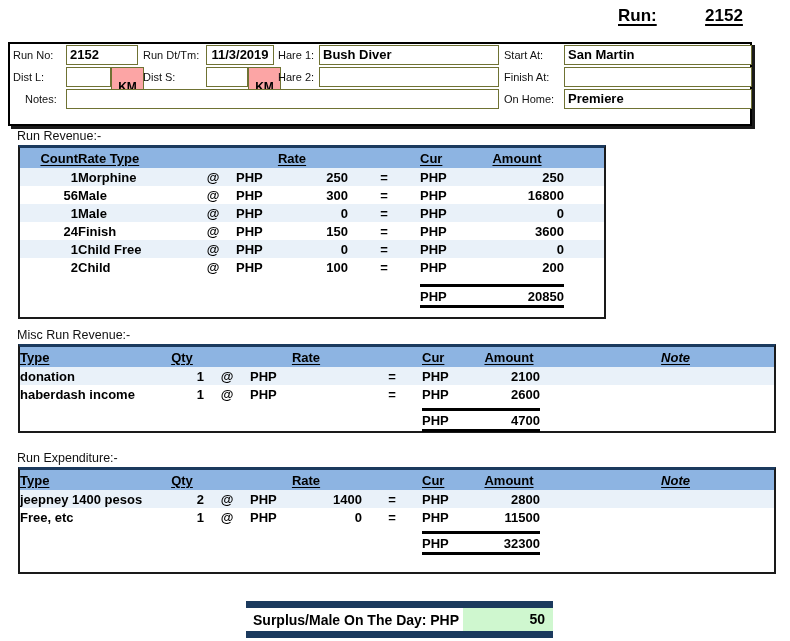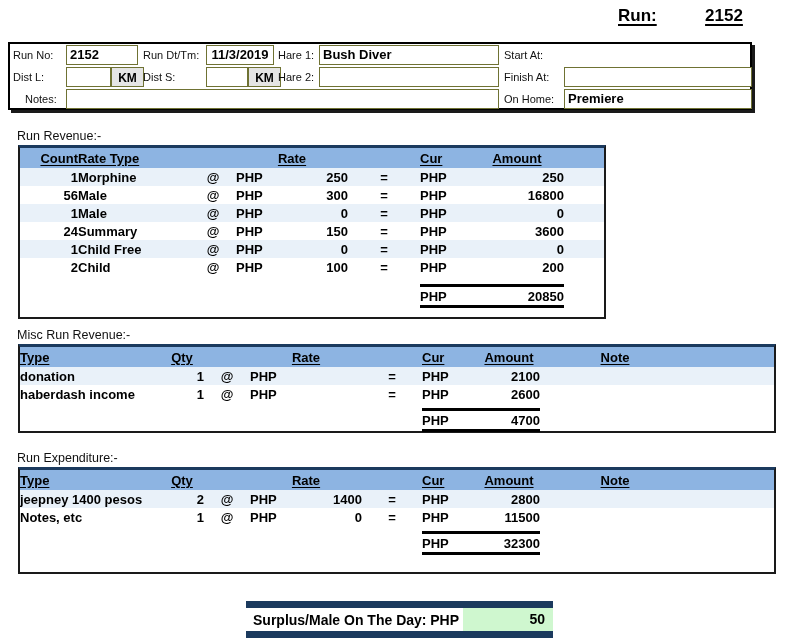--- a/index.html
+++ b/index.html
@@ -8,50 +8,50 @@
 
   
   .title{position:absolute;left:10px;top:6px;font-size:17px;font-weight:bold;
          text-decoration:underline;text-underline-offset:3px;text-decoration-thickness:2px;}
   .run-label{position:absolute;left:618px;top:6px;font-size:17px;font-weight:bold;
          text-decoration:underline;text-underline-offset:3px;text-decoration-thickness:2px;}
   .run-number{position:absolute;left:694px;top:6px;width:60px;text-align:center;font-size:17px;font-weight:bold;
          text-decoration:underline;text-underline-offset:3px;text-decoration-thickness:2px;}
 
   
-  .form-box{position:absolute;left:8px;top:42px;width:744px;height:68px;box-sizing:border-box;
+  .form-box{position:absolute;left:8px;top:42px;width:744px;height:84px;box-sizing:border-box;
             border:2px solid #000;box-shadow:3px 3px 0 #1a1a1a;background:#fff;}
   .lbl{position:absolute;font-size:11px;color:#111;white-space:nowrap;}
   .field{position:absolute;height:20px;box-sizing:border-box;border:1.5px solid #6F7233;
          background:#fff;font-size:13px;font-weight:bold;line-height:16px;padding:1px 3px;
          white-space:nowrap;overflow:hidden;}
   .field.center{text-align:center;}
   .km{position:absolute;height:20px;box-sizing:border-box;border:1.5px solid #6F7233;
-      background:#e5e5e5;font-size:12px;font-weight:bold;text-align:center;line-height:16px;padding:2px 0;}
+      background:#fca5a5;font-size:12px;font-weight:bold;text-align:center;line-height:16px;padding:11px 0;}
 
   
   .section-label{position:absolute;font-size:12.5px;color:#111;}
 
   
   .twrap{position:absolute;box-sizing:border-box;background:#fff;
          border:2px solid #1a1a1a;border-top:3px solid #1B3A5E;}
   table.dt{border-collapse:collapse;table-layout:fixed;width:100%;
            font-size:13px;font-weight:bold;color:#000;}
   table.dt th{background:#8DB4E2;height:20px;padding:0;font-size:13px;
               text-decoration:underline;text-underline-offset:2px;white-space:nowrap;}
   table.dt td{height:18px;padding:0;white-space:nowrap;overflow:hidden;}
   tr.stripe td{background:#E9F1F9;}
   .l{text-align:left;} .r{text-align:right;} .c{text-align:center;}
   .cnt{padding-right:6px;} .rt{padding-left:14px;} .php{padding-left:8px;}
   .rv{padding-right:6px;} .amt{padding-right:8px;}
   .type{padding-left:5px;} .qty{padding-right:12px;} .note{padding-left:28px;}
   th.h-type{text-align:left;padding-left:30px;}
   th.h-rt{text-align:left;padding-left:14px;}
   th.h-cur{text-align:left;padding-left:8px;}
-  th.h-note{text-align:center;padding-left:28px;}
+  th.h-note{text-align:right;padding-left:28px;font-style:italic;}
   th.h-cnt{text-align:right;padding-right:6px;}
   tr.sp8 td{height:8px;} tr.sp5 td{height:5px;}
   tr.padrow td{height:11px;}
   td.total{border-top:3px solid #000;border-bottom:3px solid #000;height:21px;}
 
   
   .surplus{position:absolute;left:246px;top:601px;width:307px;height:37px;box-sizing:border-box;
            border-top:7px solid #1B3A5E;border-bottom:7px solid #1B3A5E;background:#fff;
            display:flex;align-items:center;}
   .slabel{font-weight:bold;font-size:14px;padding-left:7px;white-space:nowrap;}
@@ -68,20 +68,21 @@
   <div class="run-number">2152</div>
 
   <div class="form-box">
     <span class="lbl" style="left:3px;top:5px">Run No:</span>
     <div class="field" style="left:56px;top:1px;width:72px">2152</div>
     <span class="lbl" style="left:133px;top:5px">Run Dt/Tm:</span>
     <div class="field center" style="left:196px;top:1px;width:68px">11/3/2019</div>
     <span class="lbl" style="left:268px;top:5px">Hare 1:</span>
     <div class="field" style="left:309px;top:1px;width:180px">Bush Diver</div>
     <span class="lbl" style="left:494px;top:5px">Start At:</span>
+    <div class="field" style="left:554px;top:1px;width:188px">San Martin</div>
 
     <span class="lbl" style="left:3px;top:27px">Dist L:</span>
     <div class="field" style="left:56px;top:23px;width:45px"></div>
     <div class="km" style="left:101px;top:23px;width:33px">KM</div>
     <span class="lbl" style="left:133px;top:27px">Dist S:</span>
     <div class="field" style="left:196px;top:23px;width:42px"></div>
     <div class="km" style="left:238px;top:23px;width:33px">KM</div>
     <span class="lbl" style="left:268px;top:27px">Hare 2:</span>
     <div class="field" style="left:309px;top:23px;width:180px"></div>
     <span class="lbl" style="left:494px;top:27px">Finish At:</span>
@@ -146,21 +147,21 @@
         <td class="c">@</td>
         <td class="l php">PHP</td>
         <td class="r rv">0</td>
         <td class="c">=</td>
         <td class="l php">PHP</td>
         <td class="r amt">0</td>
         <td></td>
       </tr>
       <tr>
         <td class="r cnt">24</td>
-        <td class="l rt">Summary</td>
+        <td class="l rt">Finish</td>
         <td class="c">@</td>
         <td class="l php">PHP</td>
         <td class="r rv">150</td>
         <td class="c">=</td>
         <td class="l php">PHP</td>
         <td class="r amt">3600</td>
         <td></td>
       </tr>
       <tr class="stripe">
         <td class="r cnt">1</td>
@@ -300,21 +301,21 @@
         <td class="c">@</td>
         <td class="l php">PHP</td>
         <td class="r rv">1400</td>
         <td class="c">=</td>
         <td class="l php">PHP</td>
         <td class="r amt">2800</td>
         <td class="l note"></td>
         <td></td>
       </tr>
       <tr>
-        <td class="l type">Notes, etc</td>
+        <td class="l type">Free, etc</td>
         <td class="r qty">1</td>
         <td class="c">@</td>
         <td class="l php">PHP</td>
         <td class="r rv">0</td>
         <td class="c">=</td>
         <td class="l php">PHP</td>
         <td class="r amt">11500</td>
         <td class="l note"></td>
         <td></td>
       </tr>

